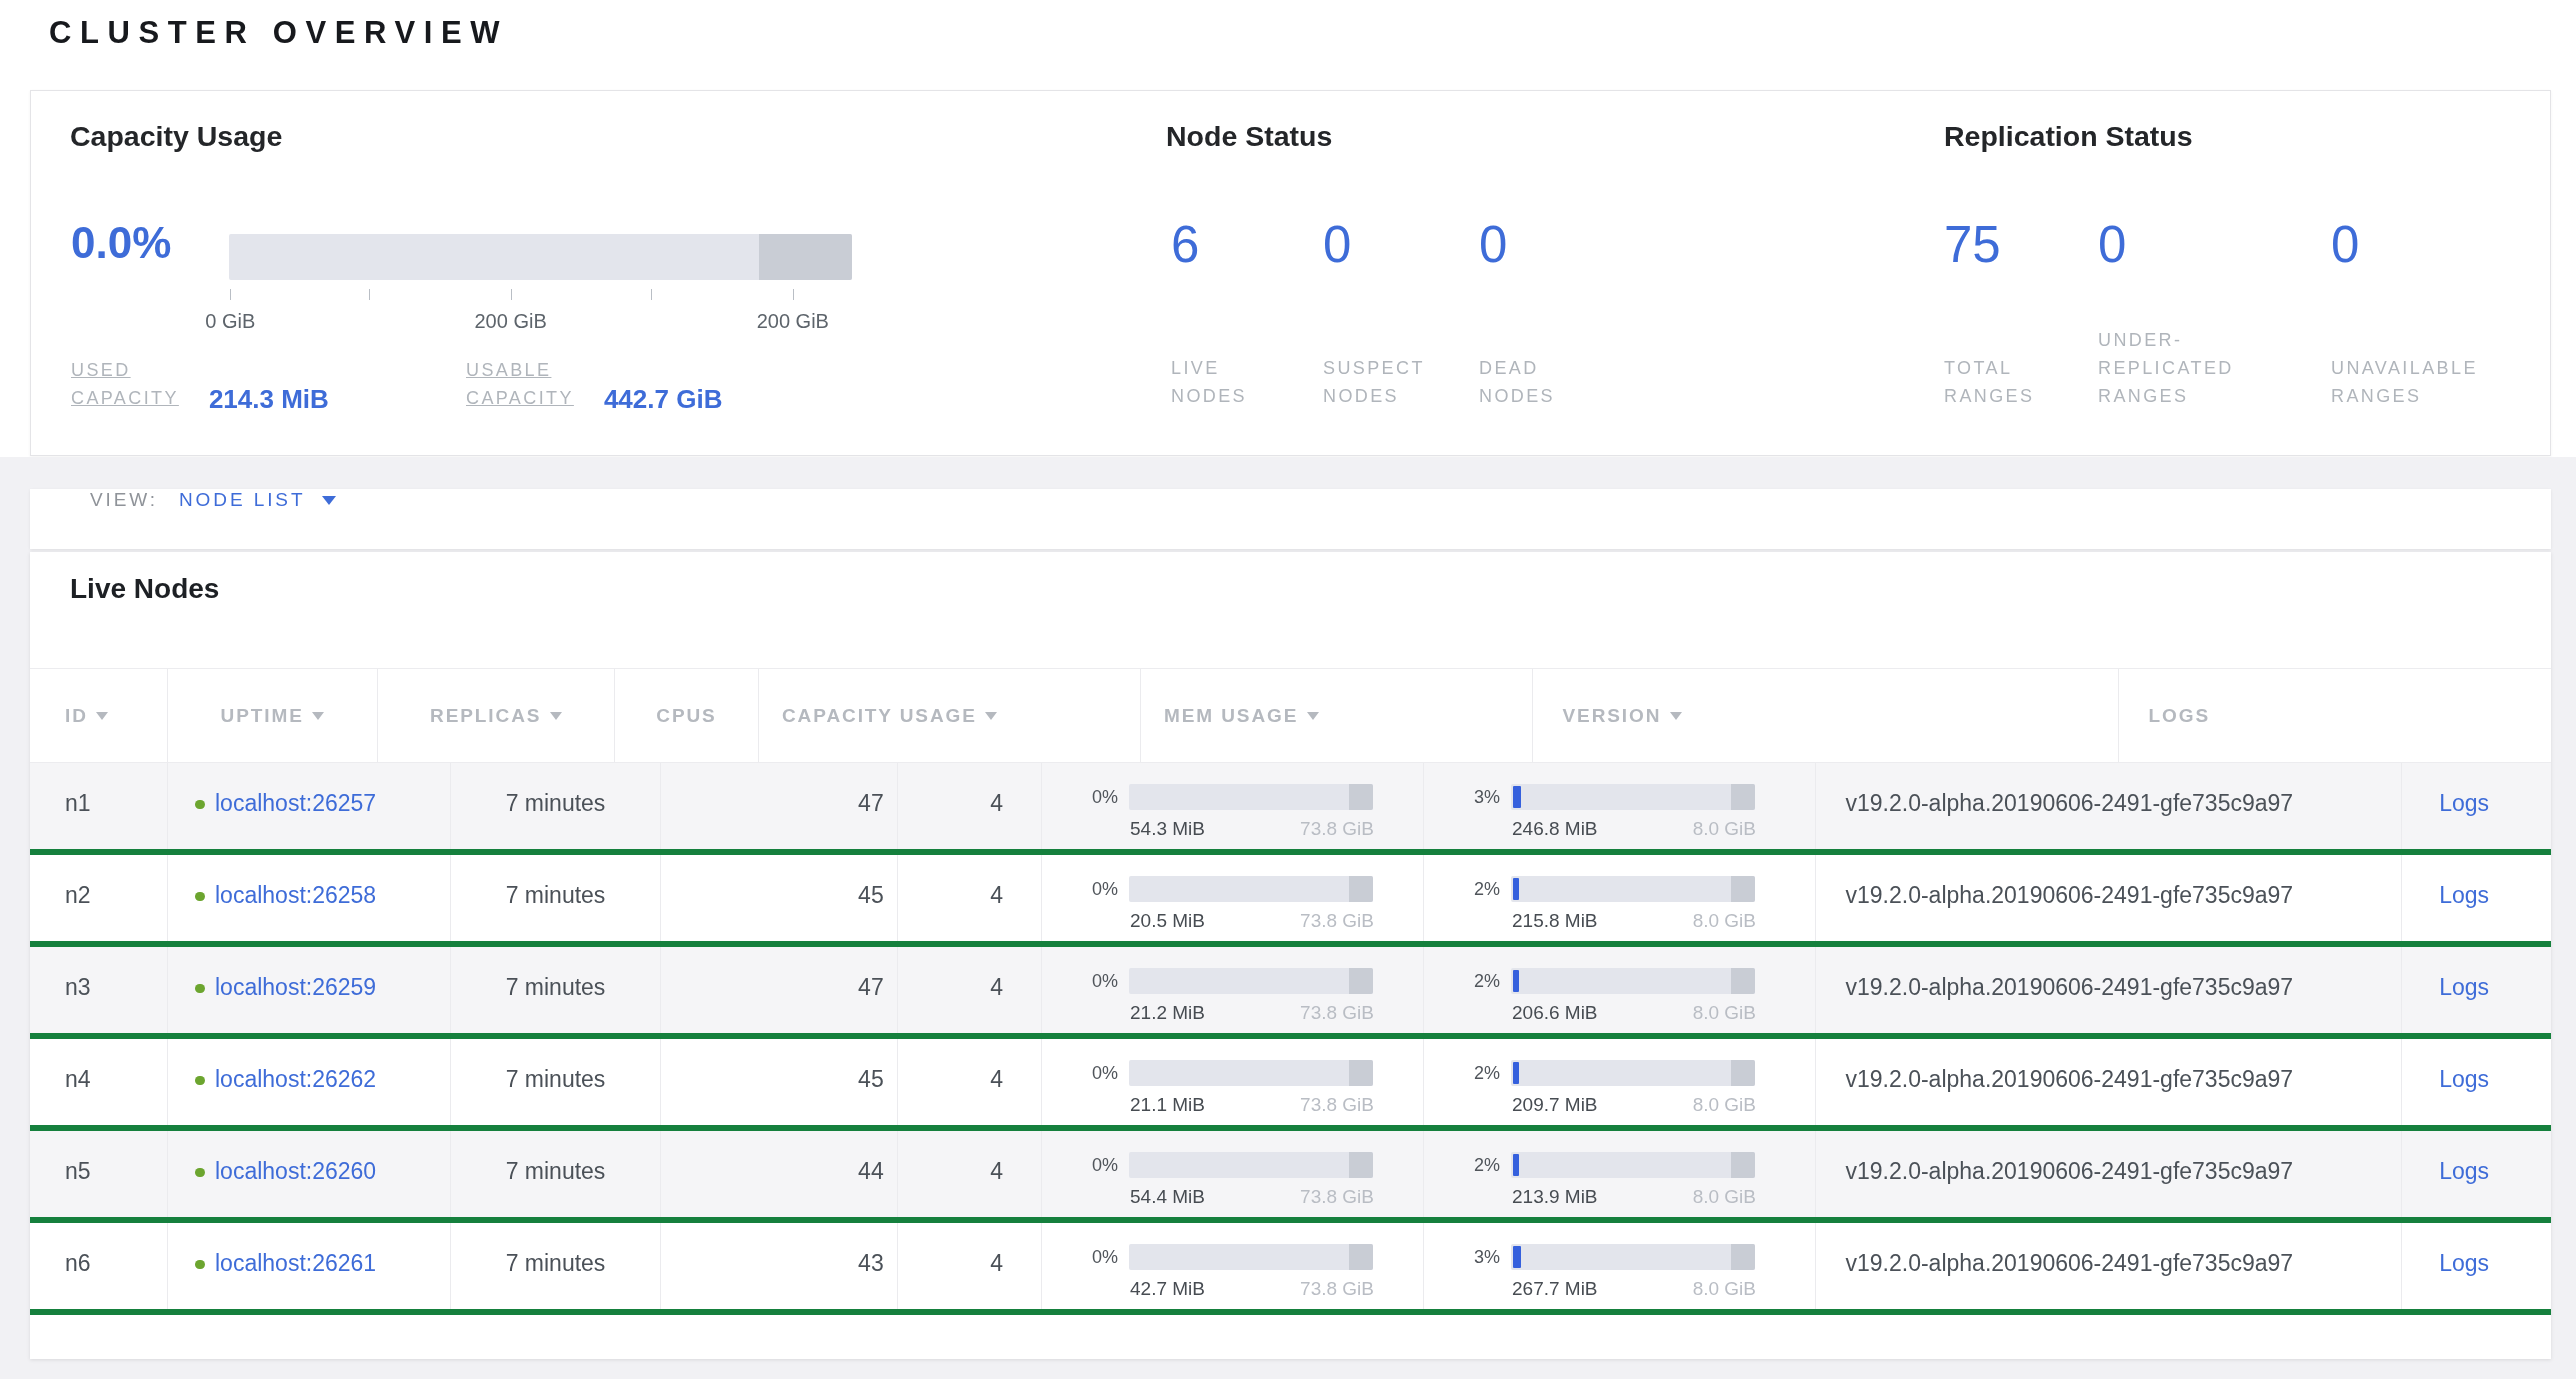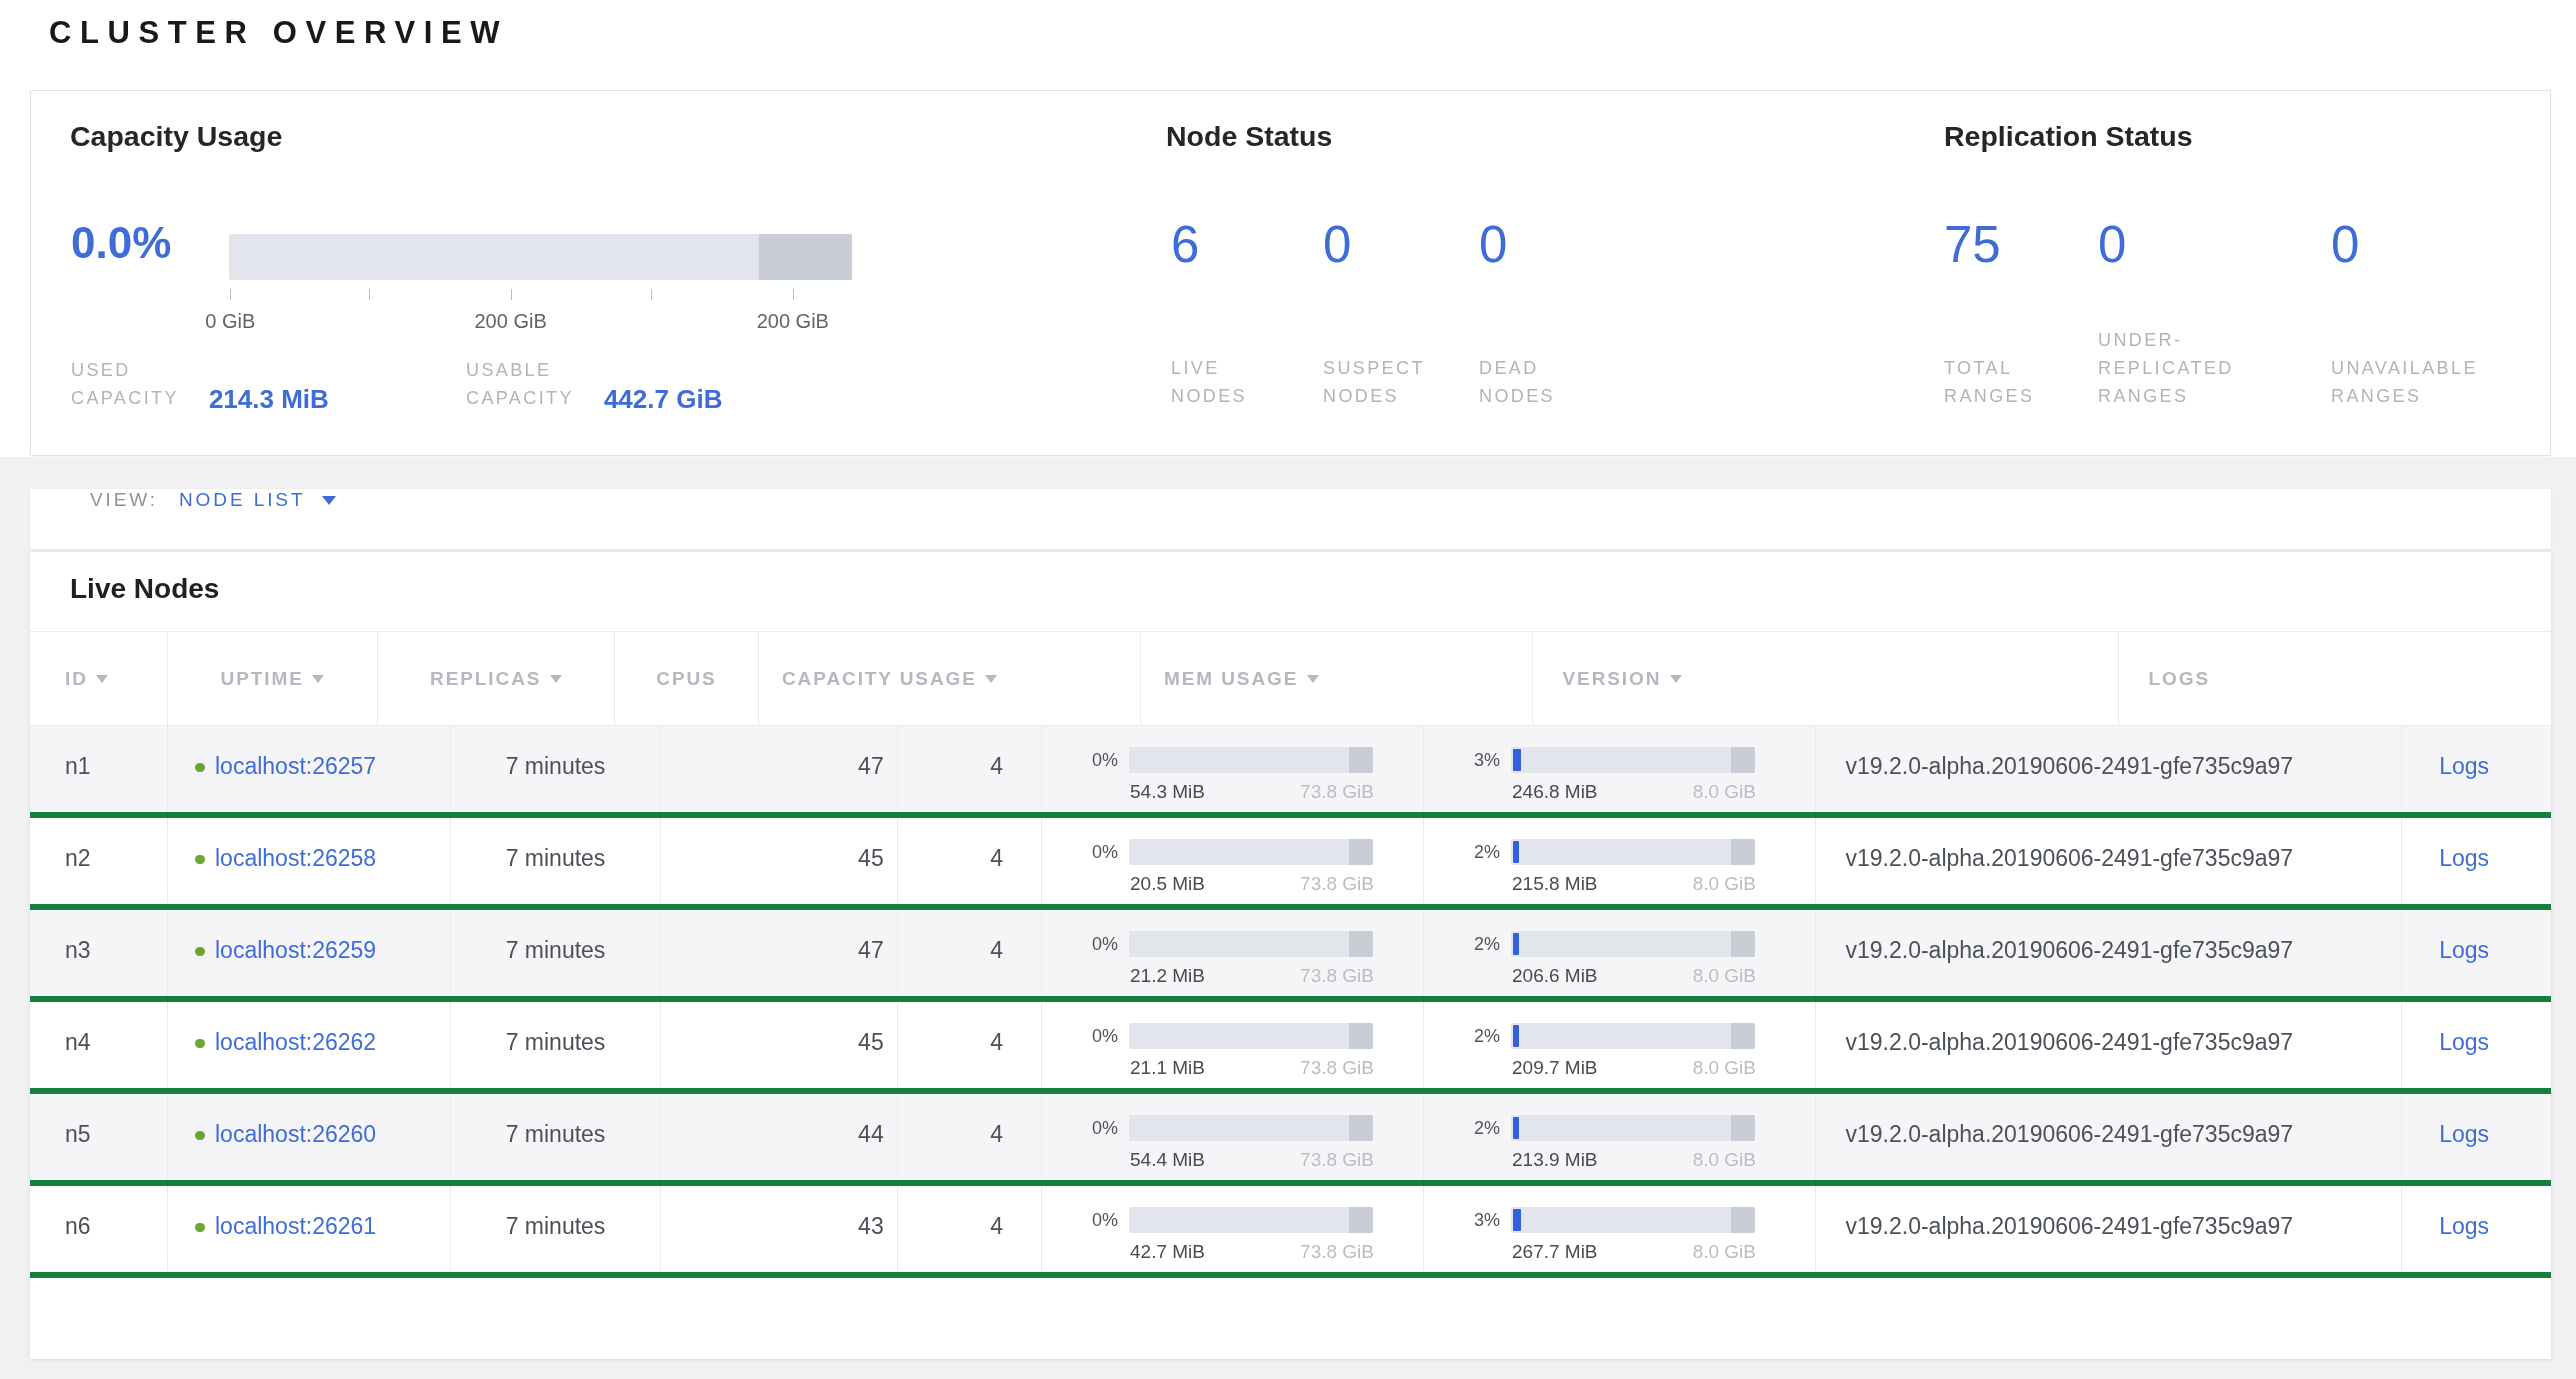--- a/index.html
+++ b/index.html
@@ -20,21 +20,21 @@
   .ov-pct { position:absolute; left:40px; top:127px; font-size:44px; font-weight:600; color:#3e6cd8; }
 
   .ov-bar-wrap { position:absolute; left:198px; top:143px; width:623px; height:46px; }
   .ov-bar { position:relative; width:100%; height:100%; background:#e3e5ec; border-radius:1.9px; overflow:hidden; }
   .ov-bar .ov-reserved { position:absolute; right:0; top:0; bottom:0; background:#c9cdd5; }
   .ov-tick { position:absolute; top:55px; width:1px; height:11.4px; background:#b9bec5; }
   .ov-tick-label { position:absolute; top:76px; transform:translateX(-50%); font-size:20px; color:#5d646b; white-space:nowrap; }
 
   .ov-stat { position:absolute; bottom:42px; display:flex; align-items:flex-end; gap:30px; }
   .ov-label { font-size:18px; color:#b0b5bb; letter-spacing:2.4px; line-height:1.55;
-              white-space:pre-line; font-weight:400; }
+              white-space:pre-line; font-weight:400;text-decoration:underline; }
   .ov-value { font-size:26px; font-weight:700; color:#3e6cd8; margin-bottom:-1.9px; white-space:nowrap;margin-top:12px; }
   .ov-num { position:absolute; top:124px; font-size:51px; font-weight:400; color:#3e6cd8; }
   .ov-sublabel { position:absolute; bottom:44px; font-size:18px; color:#b0b5bb; letter-spacing:2.4px;
                  line-height:1.55; white-space:pre-line; }
 
   
   .lower { position:absolute; left:0; top:457px; width:2576px; height:923px; background:#f1f1f4; }
 
   .view-bar { position:absolute; left:30px; top:32px; width:2521px; height:60px; background:#fff;
               box-shadow:0 1px 2.9px rgba(0,0,0,0.08); display:flex; align-items:flex-start; }
@@ -42,21 +42,21 @@
   .view-select { margin-left:21px; font-size:19px; letter-spacing:2.9px; color:#3e6cd8; cursor:pointer;
                  display:flex; align-items:center; }
   .view-caret { width:0; height:0; border-left:7.6px solid transparent; border-right:7.6px solid transparent;
                 border-top:9.5px solid #3e6cd8; margin-left:17px; }
 
   .nodes-card { position:absolute; left:30px; top:95px; width:2521px; height:807px; background:#fff;
                 box-shadow:0 1px 3.8px rgba(0,0,0,0.10); }
   .ln-title { position:absolute; left:40px; top:21px; font-size:28px; font-weight:700; color:#1d2024; }
 
   .ln-table { position:absolute; left:0; top:79px; width:2521px; }
-  .ln-head { display:flex; height:95px; border-top:1px solid #ececef; border-bottom:1px solid #ececef; }
+  .ln-head { display:flex; height:95px; border-top:1px solid #ececef; border-bottom:1px solid #ececef;margin-top:37px; }
   .ln-th { display:flex; align-items:center; font-size:19px; font-weight:700; letter-spacing:1.9px;
            color:#b5b9bf; border-right:1px solid #ebebee; }
   .ln-th:last-child { border-right:none; }
   .sort-caret { width:0; height:0; border-left:6.7px solid transparent; border-right:6.7px solid transparent;
                 border-top:8.6px solid #b5b9bf; margin-left:8.6px; }
 
   .ln-row { display:flex; height:92px; border-bottom:6px solid #15803d; background:#fff; }
   .ln-row:nth-child(odd) { background:#f5f5f7; }
   .ln-td { border-right:1px solid #ebebee; font-size:23px; color:#4b5158; padding-top:27px; }
   .ln-td:last-child { border-right:none; }

